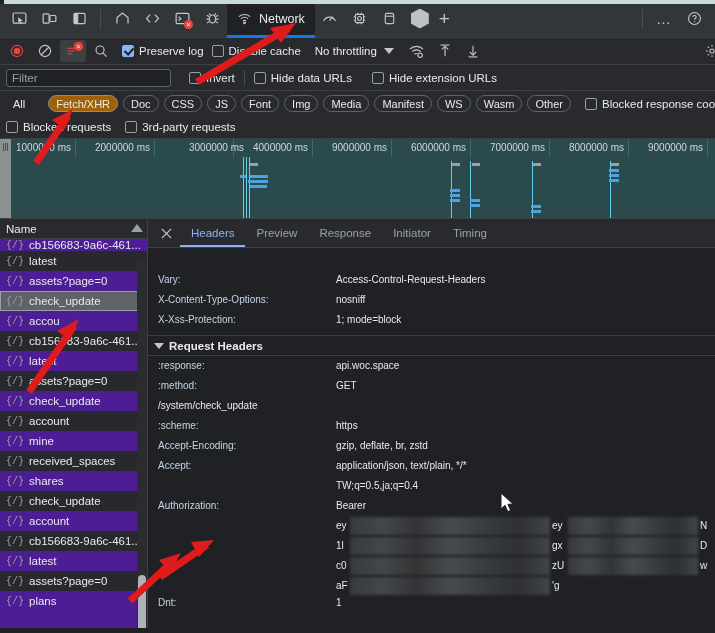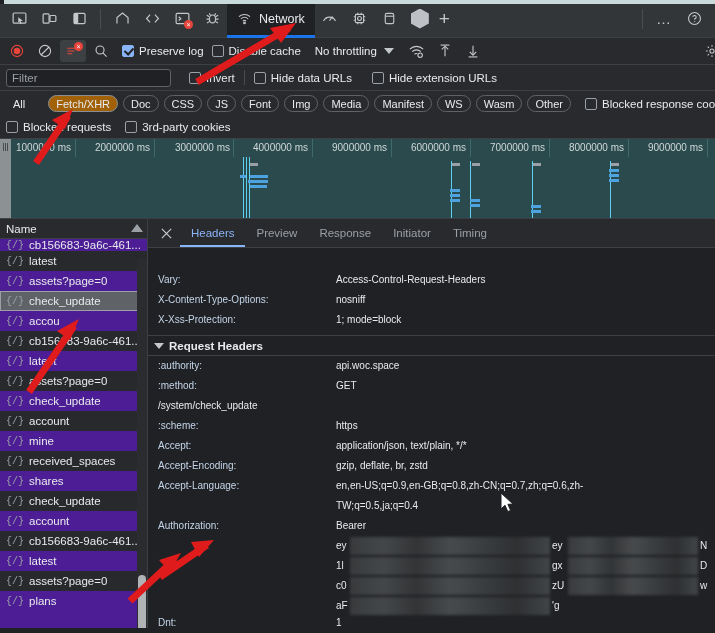--- a/index.html
+++ b/index.html
@@ -380,32 +380,32 @@
     </label>
   </div>
 
   <div class="blockrow">
     <label class="cbwrap" style="margin-left:0">
       <span class="cb"></span>
       <span class="cblabel">Blocked requests</span>
     </label>
     <label class="cbwrap" style="margin-left:0">
       <span class="cb"></span>
-      <span class="cblabel">3rd-party cookies</span>
+      <span class="cblabel">3rd-party requests</span>
     </label>
   </div>
 
   <div class="overview">
     <div class="ov-ruler">
       <div class="ov-grid" style="left:75px;top:0"></div>
         <div class="ov-label" style="left:75px">1000000 ms</div>
       <div class="ov-grid" style="left:154px;top:0"></div>
         <div class="ov-label" style="left:154px">2000000 ms</div>
       <div class="ov-grid" style="left:233px;top:0"></div>
-        <div class="ov-label" style="left:234px">3000000 ms</div>
+        <div class="ov-label" style="left:248px">3000000 ms</div>
       <div class="ov-grid" style="left:312px;top:0"></div>
         <div class="ov-label" style="left:312px">4000000 ms</div>
       <div class="ov-grid" style="left:391px;top:0"></div>
         <div class="ov-label" style="left:391px">9000000 ms</div>
       <div class="ov-grid" style="left:470px;top:0"></div>
         <div class="ov-label" style="left:470px">6000000 ms</div>
       <div class="ov-grid" style="left:549px;top:0"></div>
         <div class="ov-label" style="left:549px">7000000 ms</div>
       <div class="ov-grid" style="left:628px;top:0"></div>
         <div class="ov-label" style="left:628px">8000000 ms</div>
@@ -576,45 +576,41 @@
           <div class="hkey">X-Xss-Protection:</div>
           <div class="hval">1; mode=block</div>
         </div>
 
         <div class="section">
           <span class="tri"></span>
           <span>Request Headers</span>
         </div>
 
         <div class="hrow">
-          <div class="hkey">:authority:</div>
+          <div class="hkey">:response:</div>
           <div class="hval">api.woc.space</div>
         </div>
         <div class="hrow">
           <div class="hkey">:method:</div>
           <div class="hval">GET</div>
         </div>
         <div class="hrow">
           <div class="hval">/system/check_update</div>
         </div>
         <div class="hrow">
           <div class="hkey">:scheme:</div>
           <div class="hval">https</div>
         </div>
         <div class="hrow">
+          <div class="hkey">Accept-Encoding:</div>
+          <div class="hval">gzip, deflate, br, zstd</div>
+        </div>
+        <div class="hrow">
           <div class="hkey">Accept:</div>
           <div class="hval">application/json, text/plain, */*</div>
-        </div>
-        <div class="hrow">
-          <div class="hkey">Accept-Encoding:</div>
-          <div class="hval">gzip, deflate, br, zstd</div>
-        </div>
-        <div class="hrow">
-          <div class="hkey">Accept-Language:</div>
-          <div class="hval">en,en-US;q=0.9,en-GB;q=0.8,zh-CN;q=0.7,zh;q=0.6,zh-</div>
         </div>
         <div class="hrow">
           <div class="hkey"></div>
           <div class="hval">TW;q=0.5,ja;q=0.4</div>
         </div>
         <div class="hrow">
           <div class="hkey">Authorization:</div>
           <div class="hval">Bearer</div>
         </div>
 

